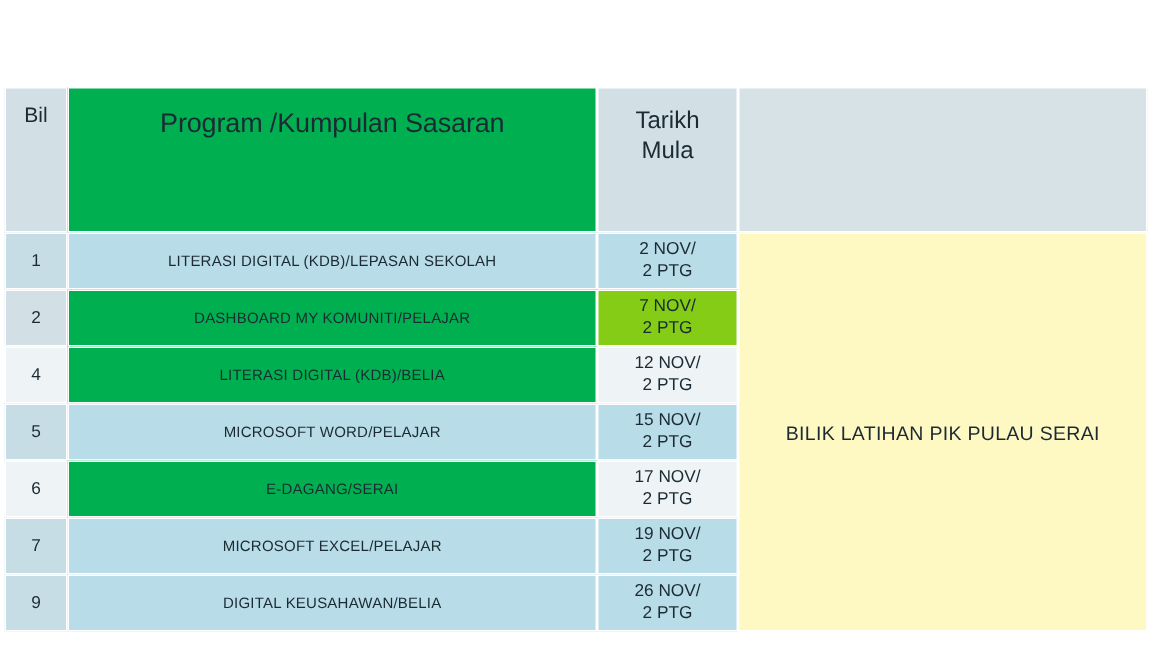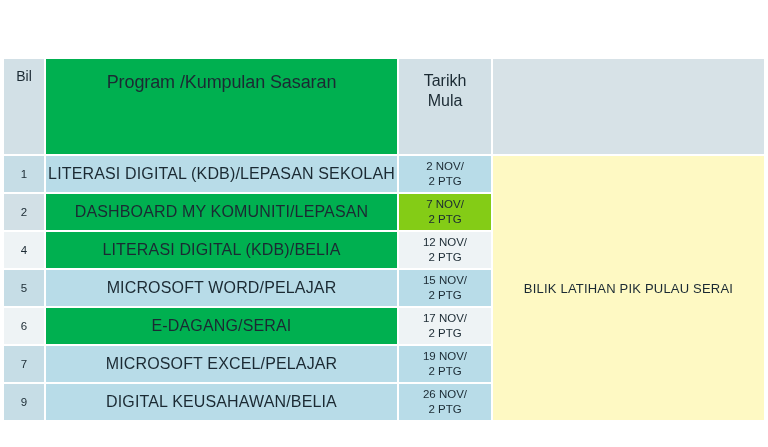--- a/index.html
+++ b/index.html
@@ -102,21 +102,21 @@
     line-height: 1.28;
   }
   .th-venue {
     background: #d7e2e7;
   }
 
   
   tr.data-row td { height: 38px; }
 
   .cell-bil   { font-size: 11.5px; }
-  .cell-prog  { font-size: 16px; letter-spacing: 0.15px; }
+  .cell-prog  { font-size: 10px; letter-spacing: 0.15px; }
   .cell-tar   { font-size: 11.5px; line-height: 1.32; }
 
   
   .tint-blue   { background: #b8dce8; }
   .tint-blue2  { background: #84cc16; }
   .tint-pale   { background: #eef3f5; }
   .tint-green  { background: #00b050; }
   .tint-bilA   { background: #c6dde6; }
   .tint-bilB   { background: #d2e0e6; }
   .tint-bilC   { background: #eef3f5; }
@@ -160,21 +160,21 @@
           <td class="cell-prog tint-blue">LITERASI DIGITAL (KDB)/LEPASAN SEKOLAH</td>
           <td class="cell-tar tint-blue">
             <div>2 NOV/</div>
             <div>2 PTG</div>
           </td>
           <td class="venue-cell" rowspan="7">BILIK LATIHAN PIK PULAU SERAI</td>
         </tr>
 
         <tr class="data-row">
           <td class="cell-bil tint-bilB">2</td>
-          <td class="cell-prog tint-green">DASHBOARD MY KOMUNITI/LEPASAN</td>
+          <td class="cell-prog tint-green">DASHBOARD MY KOMUNITI/PELAJAR</td>
           <td class="cell-tar tint-blue2">
             <div>7 NOV/</div>
             <div>2 PTG</div>
           </td>
         </tr>
 
         <tr class="data-row">
           <td class="cell-bil tint-bilC">4</td>
           <td class="cell-prog tint-green">LITERASI DIGITAL (KDB)/BELIA</td>
           <td class="cell-tar tint-pale">

